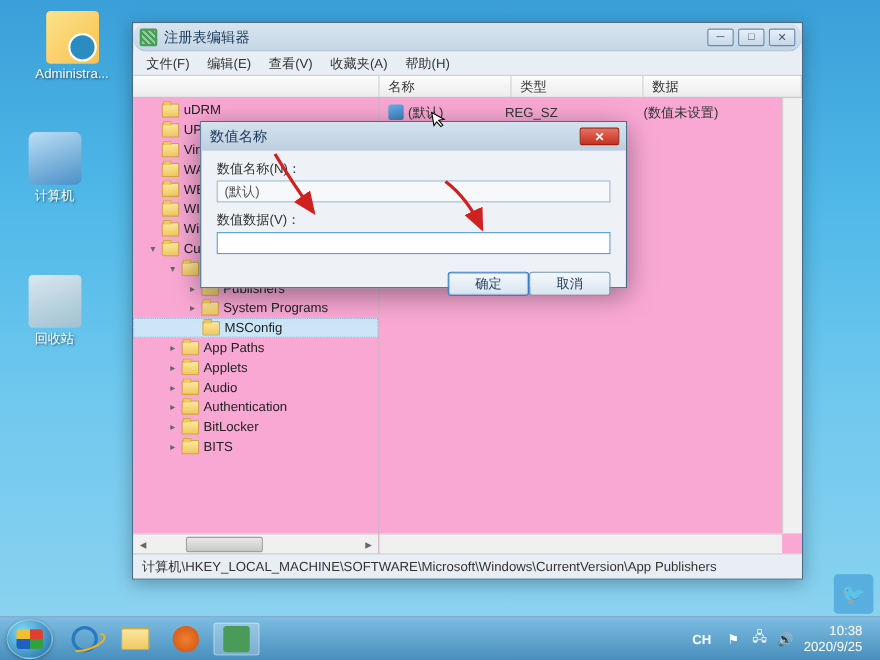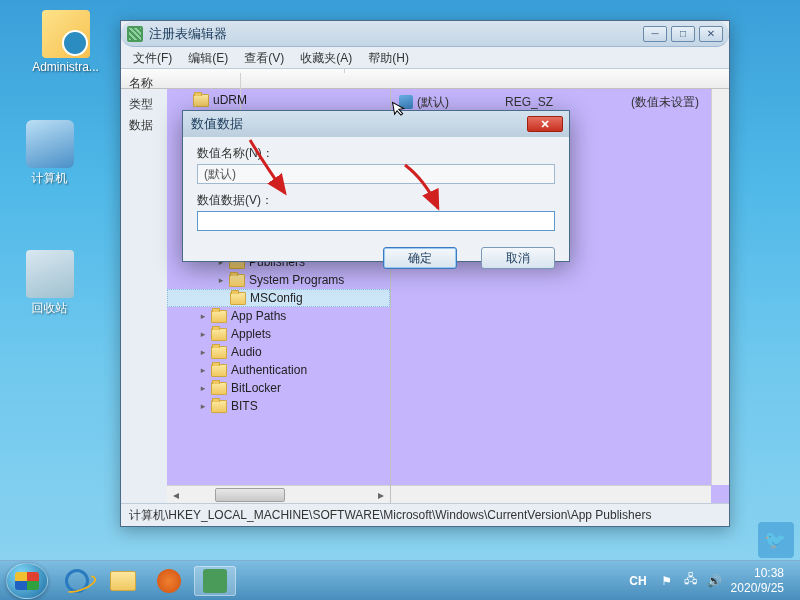--- a/index.html
+++ b/index.html
@@ -24,27 +24,27 @@
     .titlebar-icon::before { content:""; position:absolute; inset:2px; background: repeating-linear-gradient(45deg,#8ed0a0,#8ed0a0 2px,#4a9a5a 2px,#4a9a5a 4px);}
     .titlebar-text { flex: 1; color: #1a3a5a; font-size: 13px; }
     .win-controls { display: flex; gap: 4px; }
     .win-btn { width: 24px; height: 16px; border: 1px solid #6a8aaa; background: linear-gradient(180deg,#e8f0f8,#c8d8e8); border-radius: 2px; display: flex; align-items: center; justify-content: center; font-size: 10px; color: #3a5a7a; cursor: pointer; }
     
     
     .menubar { height: 22px; background: #e8eef4; display: flex; padding: 0 4px; border-bottom: 1px solid #c0ccd8; }
     .menu-item { padding: 3px 8px; color: #333; cursor: default; }
     
     
-    .columns { height: 20px; background: linear-gradient(180deg,#fcfcfc,#ececec); display: flex; border-bottom: 1px solid #c0c0c0; flex-direction: column; }
+    .columns { height: 20px; background: linear-gradient(180deg,#fcfcfc,#ececec); display: flex; border-bottom: 1px solid #c0c0c0; }
     .col { padding: 2px 8px; border-right: 1px solid #d0d0d0; color: #333; }
     .col-name { width: 224px; }
     .col-data { flex: 1; }
     
     
-    .content { display: flex; height: 414px; background: #c4b5fd; margin-left: 46px; }
+    .content { display: flex; height: 414px; background: #f9a8d4; }
     .tree-pane { width: 224px; border-right: 1px solid #c0c0c0; overflow: hidden; position: relative; }
     .list-pane { flex: 1; padding: 4px 8px; position: relative; }
     
     .tree { padding: 2px 0; }
     .tree-row { display: flex; align-items: center; height: 18px; padding-left: 8px; white-space: nowrap; color: #222; }
     .tree-row .expand { width: 12px; height: 12px; display: inline-flex; align-items: center; justify-content: center; font-size: 9px; color: #666; margin-right: 2px; }
     .tree-row .folder { width: 16px; height: 13px; background: linear-gradient(180deg,#fce8a0,#f0c860); border-radius: 1px; margin-right: 4px; border: 1px solid #d0a840; flex-shrink:0; position:relative;}
     .tree-row .folder::before { content:""; position:absolute; width:6px; height:3px; background:#f0c860; top:-3px; left:0; border:1px solid #d0a840; border-bottom:none; border-radius:1px 1px 0 0;}
     .tree-row.selected { background: #cde6f7; border: 1px dotted #8ab8e0; padding-left: 7px; height: 18px; text-align: center; }
     .tree-row.l1 { padding-left: 12px; }
@@ -68,21 +68,21 @@
     
     
     .dialog { position: absolute; left: 182px; top: 110px; width: 388px; height: 152px; background: #eef2f6; border: 1px solid #4a6a8a; box-shadow: 0 6px 24px rgba(0,0,0,0.4); z-index: 100; }
     .dialog-titlebar { height: 26px; background: linear-gradient(180deg, #d4e2ee 0%, #bccfdf 100%); display: flex; align-items: center; padding: 0 6px; }
     .dialog-title-text { flex: 1; color: #1a3a5a; font-size: 13px; padding-left: 2px; }
     .close-btn { width: 36px; height: 16px; background: linear-gradient(180deg,#e67060,#c83020); border: 1px solid #a02010; border-radius: 2px; color: white; display: flex; align-items: center; justify-content: center; font-size: 11px; font-weight: bold; cursor: pointer; }
     .dialog-body { padding: 8px 14px; }
     .dialog-label { color: #333; margin-bottom: 2px; }
     .dialog-input { width: 100%; height: 20px; border: 1px solid #a0b8d0; background: #fff; padding: 2px 6px; margin-bottom: 8px; color: #333; }
     .dialog-input[readonly] { background: #f6f8fa; color: #555;}
-    .dialog-buttons { display: flex; justify-content: flex-end; gap: 24px; padding: 0 14px 4px; }
+    .dialog-buttons { display: flex; justify-content: flex-end; gap: 0; padding: 0 14px 4px; }
     .dialog-btn { width: 74px; height: 22px; border: 1px solid #7a98b8; background: linear-gradient(180deg,#f4f8fc,#d8e4ee); border-radius: 3px; cursor: pointer; color: #1a3a5a; }
     .dialog-btn.default { border-color: #3a7ac0; box-shadow: 0 0 0 1px #9ac8f0 inset; }
     
     
     .cursor-icon { position: absolute; left: 393px; top: 100px; font-size: 16px; color: #000; transform: rotate(-10deg); pointer-events:none; z-index:200;}
     .cursor-icon svg { width:16px; height:16px; }
     .red-arrow { position: absolute; z-index: 150; pointer-events:none;}
     .red-arrow svg { display:block; }
     
     
@@ -253,21 +253,21 @@
       </div>
       <div class="list-scrollbar-v"></div>
       <div class="list-scrollbar-h"></div>
     </div>
   </div>
   <div class="statusbar">计算机\HKEY_LOCAL_MACHINE\SOFTWARE\Microsoft\Windows\CurrentVersion\App Publishers</div>
 </div>
 
 <div class="dialog">
   <div class="dialog-titlebar">
-    <div class="dialog-title-text">数值数据</div>
+    <div class="dialog-title-text">数值名称</div>
     <div class="close-btn">✕</div>
   </div>
   <div class="dialog-body">
     <div class="dialog-label">数值名称(N)：</div>
     <input class="dialog-input" readonly="" value="(默认)" style="">
     <div class="dialog-label">数值数据(V)：</div>
     <input class="dialog-input" style="border-color: rgb(90, 154, 208);" value="">
   </div>
   <div class="dialog-buttons">
     <button class="dialog-btn default">确定</button>

